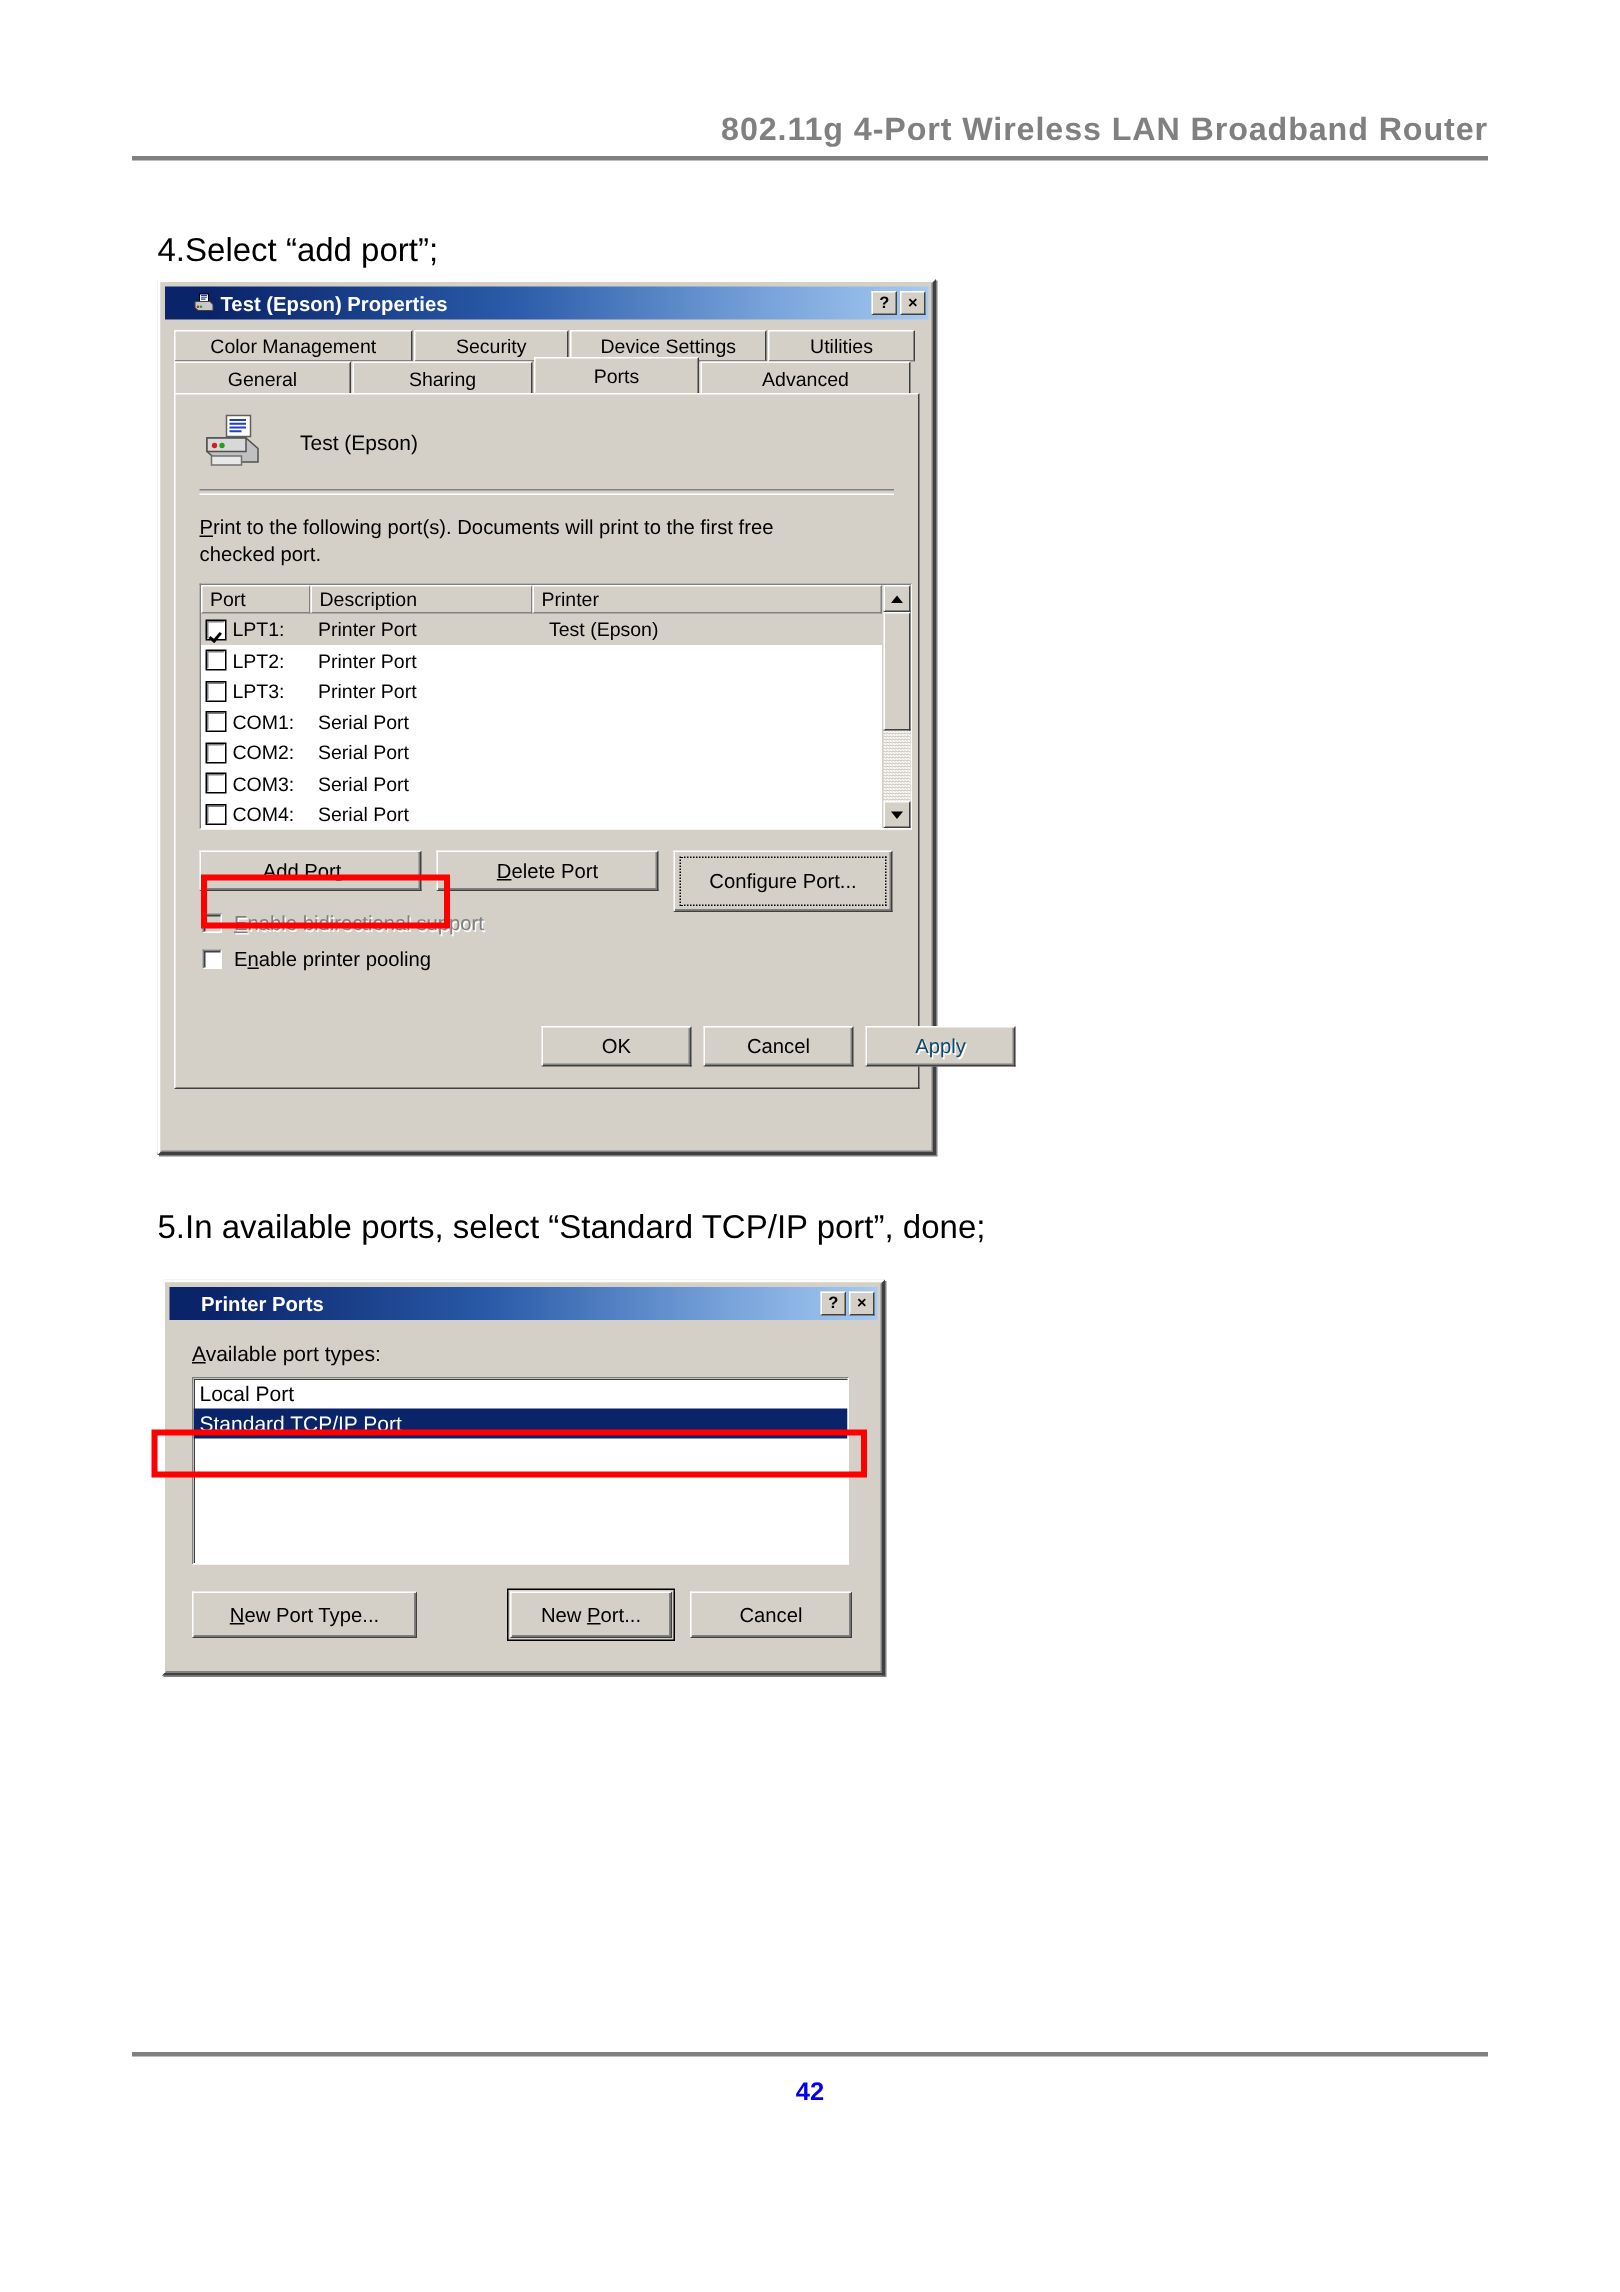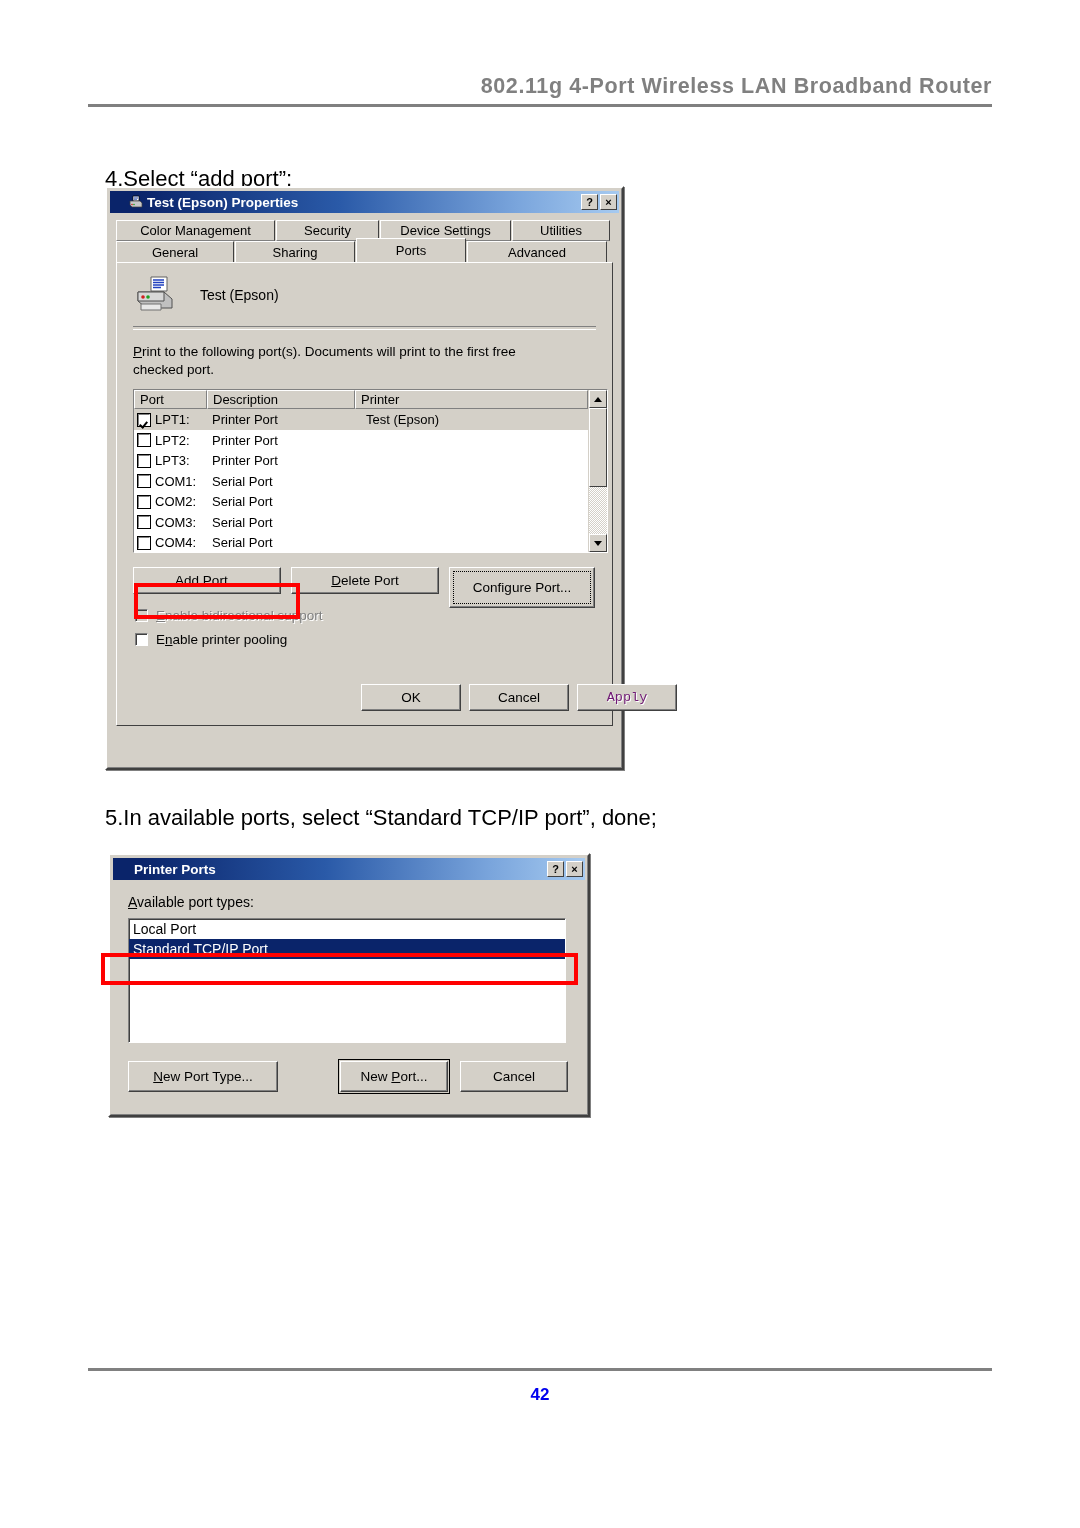--- a/index.html
+++ b/index.html
@@ -55,21 +55,21 @@
     color: #0000ee;
   }
 
   
   .step-caption {
     position: absolute;
     font-size: 22px;
     color: #000000;
     white-space: nowrap;
   }
-  #step4-caption { top: 166px; left: 105px; }
+  #step4-caption { top: 154px; left: 105px; }
   #step5-caption { top: 805px; left: 105px; }
 
   
   .win-dialog {
     position: absolute;
     background: #d4d0c8;
     border-top: 2px solid #ffffff;
     border-left: 2px solid #ffffff;
     border-right: 2px solid #404040;
     border-bottom: 2px solid #404040;
@@ -301,21 +301,21 @@
     box-shadow: inset -1px -1px 0 0 #808080, inset 1px 1px 0 0 #d4d0c8;
     display: flex;
     align-items: center;
     justify-content: center;
     font-size: 13.5px;
     color: #000000;
     box-sizing: border-box;
     white-space: nowrap;
     position: relative;
   }
-  .btn.disabled { color: #701a75; text-shadow: 1px 1px 0 #ffffff; font-family: Liberation Mono, monospace; }
+  .btn.disabled { color: #0c4a6e; text-shadow: 1px 1px 0 #ffffff; }
   .btn.default { outline: 1px solid #000000; outline-offset: 1px; }
   .btn .focusrect {
     position: absolute;
     left: 3px; right: 3px; top: 3px; bottom: 3px;
     border: 1px dotted #000000;
   }
   .btn u { text-decoration: underline; }
 
   .btnrow-ports {
     position: absolute;

